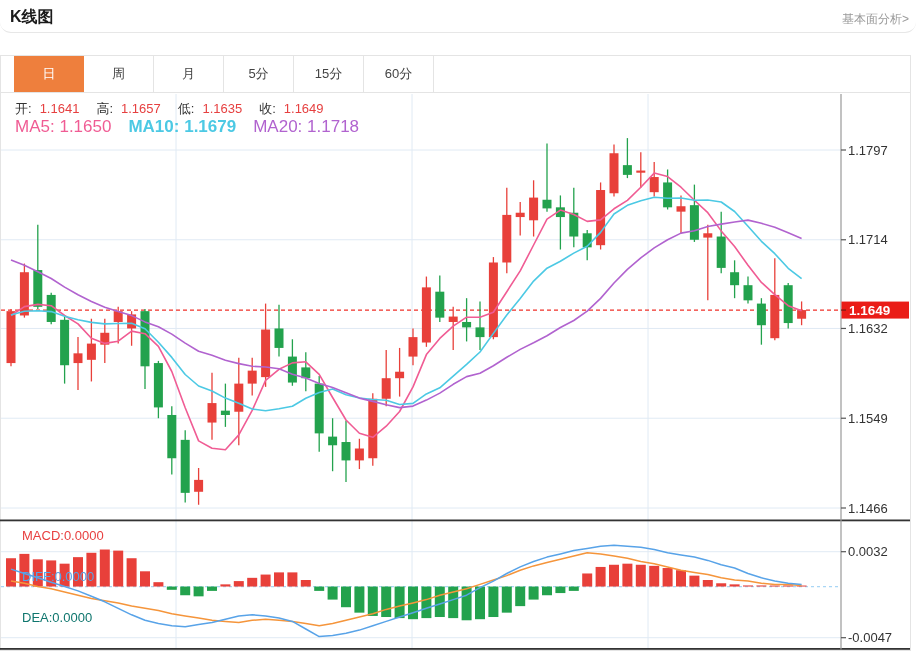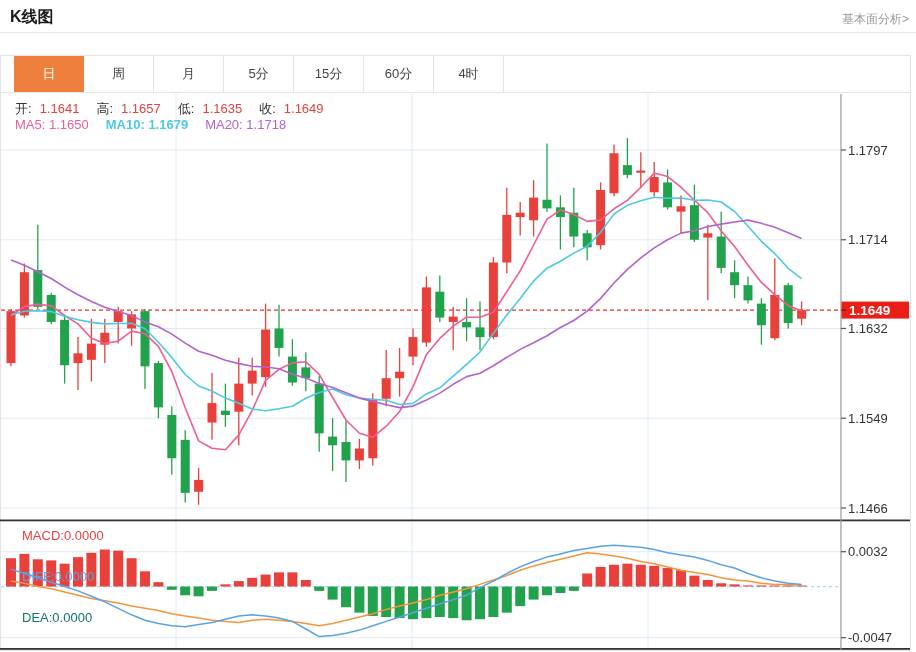--- a/index.html
+++ b/index.html
@@ -1,36 +1,36 @@
 <!DOCTYPE html>
 <html><head>
 <meta charset="utf-8">
 <style>
   html,body{margin:0;padding:0;}
   body{
     width:916px;height:652px;position:relative;overflow:hidden;
     background:#fff;font-family:"Liberation Sans",sans-serif;
     -webkit-font-smoothing:antialiased;
   }
-  .hdr{position:absolute;left:0;top:0;width:916px;height:32px;border-bottom:1px solid #e7e7e7;}
+  .hdr{position:absolute;left:0;top:0;width:916px;height:32px;border-bottom:1px solid #e7e7e7;border-radius:11px;}
   .hdr-title{position:absolute;left:10px;top:7px;font-size:16px;font-weight:bold;color:#1a1a1a;}
   .hdr-link{position:absolute;right:7px;top:11px;font-size:12px;color:#999;text-decoration:none;cursor:pointer;margin-left:17px;}
   .chart-box{position:absolute;left:0;top:55px;width:909px;height:594px;border:1px solid #e4e4e4;background:#fff;box-sizing:content-box;}
   .tabs{position:absolute;left:14px;top:56px;display:flex;z-index:5;}
   .tab{
     width:70px;height:36px;line-height:36px;text-align:center;font-size:13px;color:#444;
     background:#fff;border-right:1px solid #e4e4e4;box-sizing:border-box;cursor:pointer;
   }
   .tab:first-child{border-left:1px solid #e4e4e4;}
   .tab.active{background:#ee7f3d;color:#fff;border-color:#ee7f3d;}
   .tabs-bottom{position:absolute;left:0;top:92px;width:910px;height:1px;background:#e4e4e4;z-index:4;}
   .quote-row{position:absolute;left:15px;top:100px;display:flex;gap:17px;font-size:13px;z-index:6;white-space:nowrap;}
   .quote-row .lbl{color:#333;}
   .quote-row .val{color:#e64040;margin-left:8px;}
-  .ma-row{position:absolute;left:15px;top:117px;display:flex;gap:17px;font-size:13px;z-index:6;white-space:nowrap;align-items:flex-end;}
+  .ma-row{position:absolute;left:15px;top:117px;display:flex;gap:17px;font-size:17px;z-index:6;white-space:nowrap;align-items:flex-end;}
   .macd-row{position:absolute;left:22px;top:528px;display:flex;gap:26px;font-size:13px;z-index:6;white-space:nowrap;flex-direction:column;}
   .c-ma5{color:#f05c94;}
   .c-ma10{color:#4cc9e4;font-weight:bold;}
   .c-ma20{color:#b163cf;}
   .c-macd{color:#e84040;}
   .c-diff{color:#58a3e8;}
   .c-dea{color:#0f766e;}
   #chart-svg{position:absolute;left:0;top:0;z-index:2;}
 </style>
 </head>
@@ -44,21 +44,20 @@
 <div class="chart-box"></div>
 <div class="tabs-bottom"></div>
 
 <div class="tabs">
   <div class="tab active">日</div>
   <div class="tab">周</div>
   <div class="tab">月</div>
   <div class="tab">5分</div>
   <div class="tab">15分</div>
   <div class="tab">60分</div>
-  <div class="tab">4时</div>
 </div>
 
 <div class="quote-row">
   <span><span class="lbl">开:</span><span class="val">1.1641</span></span>
   <span><span class="lbl">高:</span><span class="val">1.1657</span></span>
   <span><span class="lbl">低:</span><span class="val">1.1635</span></span>
   <span><span class="lbl">收:</span><span class="val">1.1649</span></span>
 </div>
 
 <div class="ma-row">

